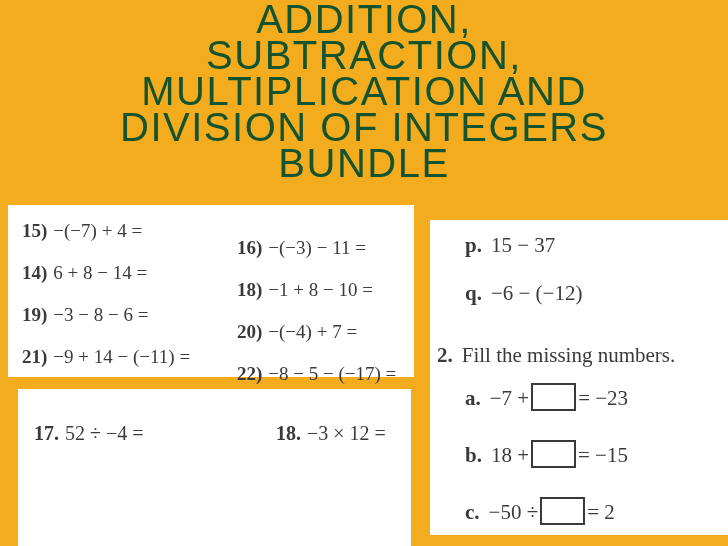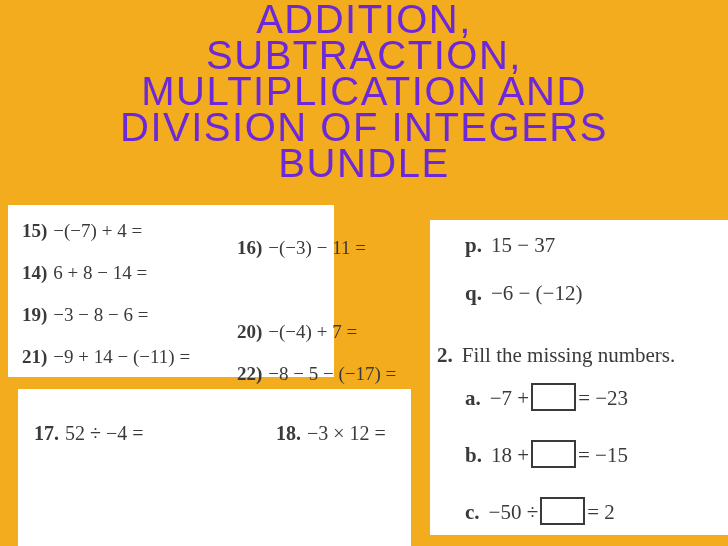--- a/index.html
+++ b/index.html
@@ -9,35 +9,35 @@
     background: #F2AC1E;
     overflow: hidden;
     font-family: "Liberation Sans", sans-serif;
   }
 
   
   .title {
     position: absolute;
     top: 1px; left: 0; width: 100%;
     text-align: center;
-    color: #6d28d9;
+    color: #14532d;
     font-size: 40px;
     line-height: 36px;
     letter-spacing: 1.5px;
     font-weight: 400;
   }
 
   
   .card {
     position: absolute;
     background: #FFFFFF;
     color: #3A3A3A;
     font-family: "Liberation Serif", serif;
   }
-  #card-addition { left: 8px;  top: 205px; width: 326px; height: 172px; }
+  #card-addition { left: 8px;  top: 205px; width: 406px; height: 172px; }
   #card-muldiv   { left: 18px; top: 389px; width: 393px; height: 163px; }
   #card-missing  { left: 430px; top: 220px; width: 308px; height: 315px; }
 
   
   .c1-row { position: absolute; left: 14px; right: 6px; white-space: nowrap; font-size: 19px; }
   .c1-row .cell-right { position: absolute; left: 215px; top: 17px; }
   .pnum { font-weight: bold; margin-right: 6px; }
 
   
   .c2-row { position: absolute; left: 16px; right: 4px; top: 33px; white-space: nowrap; font-size: 20px; }
@@ -74,20 +74,23 @@
       <span class="pnum">15)</span><span class="pexpr">−(−7) + 4 =</span>
     </span>
     <span class="cell-right">
       <span class="pnum">16)</span><span class="pexpr">−(−3) − 11 =</span>
     </span>
   </div>
 
   <div class="c1-row" style="top:57px">
     <span class="cell-left">
       <span class="pnum">14)</span><span class="pexpr">6 + 8 − 14 =</span>
+    </span>
+    <span class="cell-right">
+      <span class="pnum">18)</span><span class="pexpr">−1 + 8 − 10 =</span>
     </span>
   </div>
 
   <div class="c1-row" style="top:99px">
     <span class="cell-left">
       <span class="pnum">19)</span><span class="pexpr">−3 − 8 − 6 =</span>
     </span>
     <span class="cell-right">
       <span class="pnum">20)</span><span class="pexpr">−(−4) + 7 =</span>
     </span>

